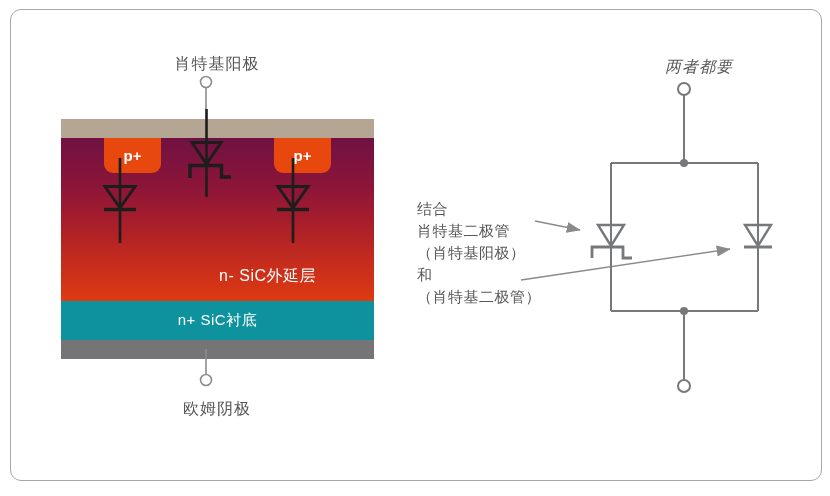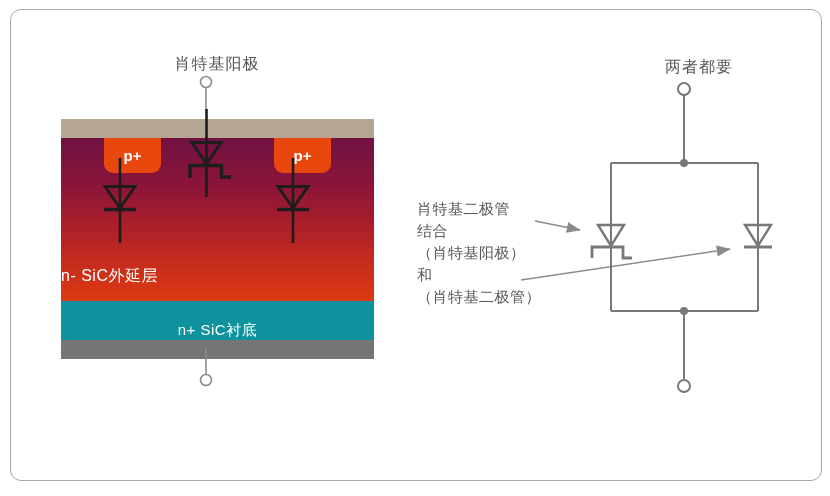--- a/index.html
+++ b/index.html
@@ -4,27 +4,27 @@
 <style>
   html,body{margin:0;padding:0;background:#ffffff;}
   body{width:830px;height:496px;position:relative;font-family:"Liberation Sans","DejaVu Sans",sans-serif;overflow:hidden;}
   .panel{position:absolute;left:10px;top:9px;width:810px;height:470px;border:1.5px solid #a8a8a8;border-radius:11px;background:#ffffff;}
   .abs{position:absolute;}
   .label{color:#58585b;font-size:16px;text-align:center;letter-spacing:1px;}
   
   .layer-top-metal{left:50px;top:109px;width:313px;height:19px;background:#b5a593;}
   .layer-drift{left:50px;top:128px;width:313px;height:163px;
       background:linear-gradient(180deg,#701143 0%,#8c1538 30%,#a81e2b 52%,#c52c1d 76%,#de3a12 100%);}
-  .layer-substrate{left:50px;top:291px;width:313px;height:39px;background:#0d929e;display:flex;align-items:flex-end;justify-content:center;}
+  .layer-substrate{left:50px;top:291px;width:313px;height:39px;background:#0d929e;display:flex;align-items:center;justify-content:center;}
   .layer-bottom-metal{left:50px;top:330px;width:313px;height:19px;background:#757578;}
   .pplus{top:128px;width:57px;height:35px;background:#e8470e;border-radius:0 0 9px 9px;
       display:flex;align-items:center;justify-content:center;color:#ffffff;font-weight:bold;font-size:15px;}
   .pplus.left{left:93px;} .pplus.right{left:263px;}
   .layer-text{color:#ffffff;font-size:15px;letter-spacing:0.5px;}
-  .epi-label{left:50px;top:256px;width:255px;text-align:left;}
+  .epi-label{left:50px;top:256px;width:255px;text-align:right;}
   
   .annotation{left:406px;top:188px;width:175px;color:#58585b;font-size:15px;line-height:22px;letter-spacing:0.5px;}
   svg.overlay{position:absolute;left:0;top:0;pointer-events:none;}
 </style>
 </head>
 <body>
 
 <div class="panel">
 
   <div class="abs label" style="left:126px;top:44px;width:160px;">肖特基阳极</div>
@@ -36,30 +36,31 @@
   </div>
   <div class="abs pplus right">
     <span>p+</span>
   </div>
   <div class="abs layer-text epi-label" style="font-size:16px;">n- SiC外延层</div>
   <div class="abs layer-substrate">
     <span class="layer-text">n+ SiC衬底</span>
   </div>
   <div class="abs layer-bottom-metal"></div>
 
+  <div class="abs label" style="left:126px;top:389px;width:160px;">欧姆阴极</div>
 
   <div class="abs annotation">
+    <div>结合</div>
     <div>肖特基二极管</div>
-    <div>结合</div>
     <div>（肖特基阳极）</div>
     <div>和</div>
     <div>（肖特基二极管）</div>
   </div>
 
-  <div class="abs label" style="left:608px;top:47px;width:160px;">两者都要</div>
+  <div class="abs label" style="left:608px;top:47px;width:160px;font-style:italic;">两者都要</div>
 </div>
 
 <svg class="overlay" width="830" height="496" viewBox="0 0 830 496">
   <defs>
     <marker id="ah" markerWidth="11" markerHeight="9" refX="9.5" refY="4.5" orient="auto">
       <polygon points="0 0.5, 10 4.5, 0 8.5" fill="#8a8a8c"></polygon>
     </marker>
   </defs>
 
   <g stroke="#8c8c8e" stroke-width="1.6" fill="none">

